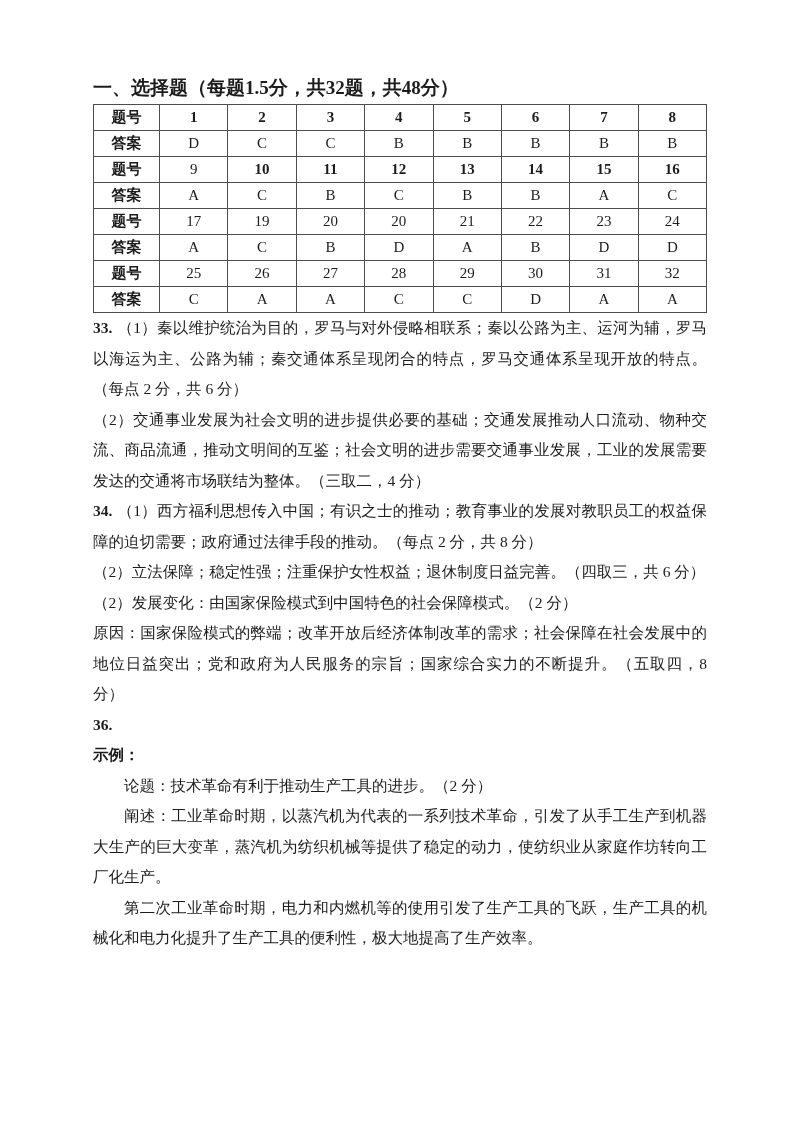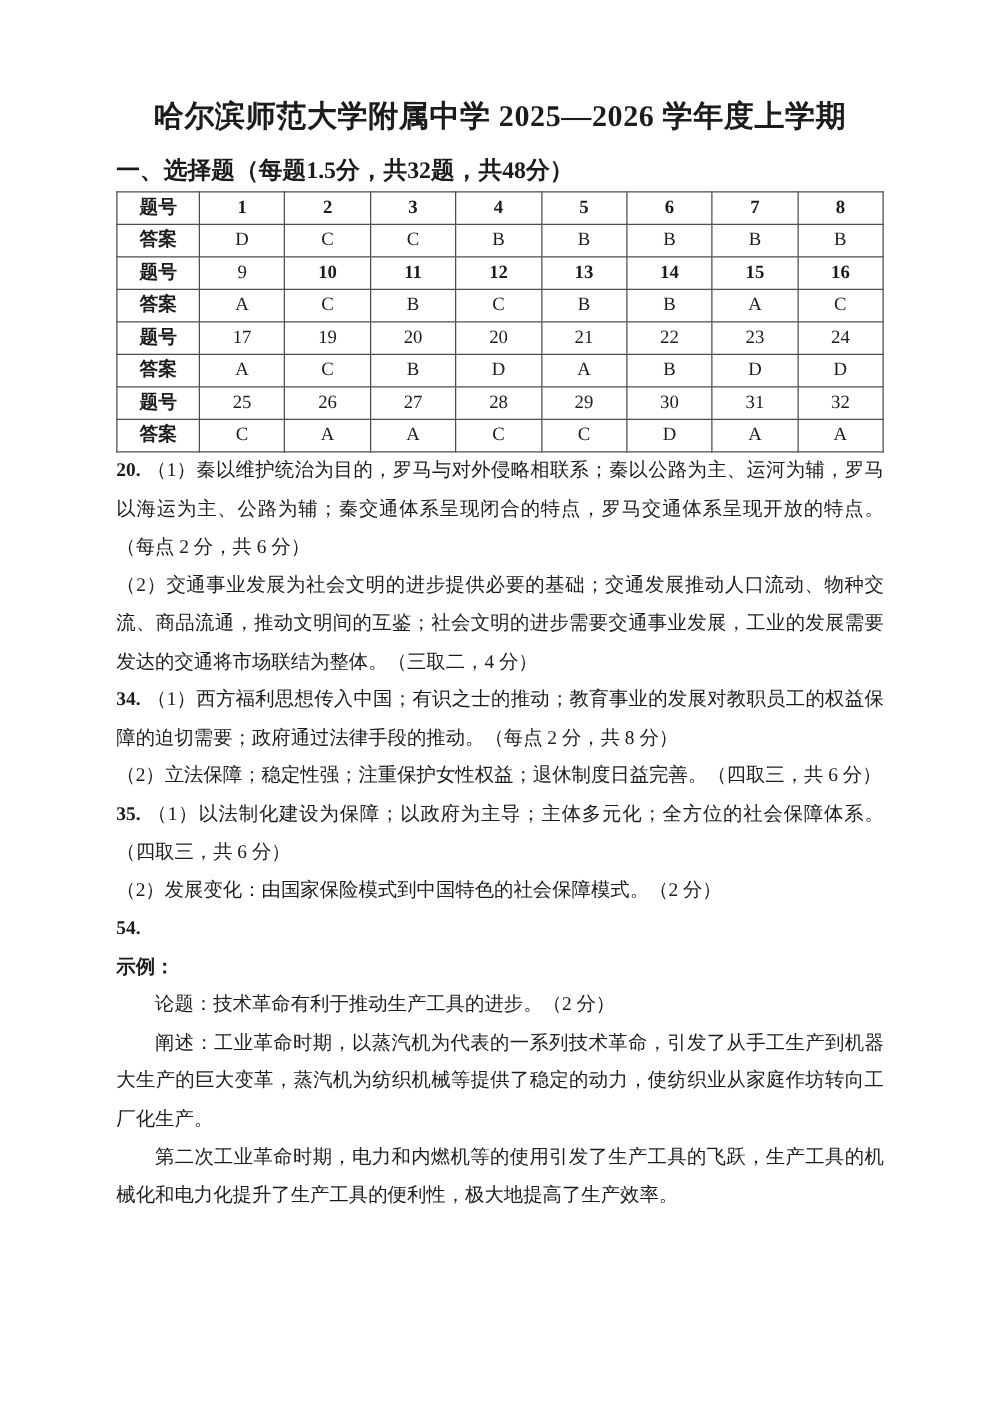--- a/index.html
+++ b/index.html
@@ -39,21 +39,20 @@
   .ind{text-indent:2em;}
   .qnum{font-weight:bold;margin-right:5px;}
   .bold{font-weight:bold;}
 </style>
 </head>
 <body>
 
 <div class="page">
 
   <div class="title">
-    <div>哈尔滨师范大学附属中学 2025—2026 学年度上学期</div>
   </div>
 
   <div class="sec-heading">一、选择题（每题1.5分，共32题，共48分）</div>
 
   <table class="ans">
     <colgroup>
         <col style="width:66px">
         <col>
         <col>
         <col>
@@ -149,28 +148,28 @@
         <td>C</td>
         <td>C</td>
         <td>D</td>
         <td>A</td>
         <td>A</td>
       </tr>
     </tbody>
   </table>
 
 
-  <p class="para"><b class="qnum">20.</b><span>（1）秦以维护统治为目的，罗马与对外侵略相联系；秦以公路为主、运河为辅，罗马以海运为主、公路为辅；秦交通体系呈现闭合的特点，罗马交通体系呈现开放的特点。（每点 2 分，共 6 分）</span></p>
+  <p class="para"><b class="qnum">33.</b><span>（1）秦以维护统治为目的，罗马与对外侵略相联系；秦以公路为主、运河为辅，罗马以海运为主、公路为辅；秦交通体系呈现闭合的特点，罗马交通体系呈现开放的特点。（每点 2 分，共 6 分）</span></p>
   <p class="para"><span>（2）交通事业发展为社会文明的进步提供必要的基础；交通发展推动人口流动、物种交流、商品流通，推动文明间的互鉴；社会文明的进步需要交通事业发展，工业的发展需要发达的交通将市场联结为整体。（三取二，4 分）</span></p>
 
   <p class="para"><b class="qnum">34.</b><span>（1）西方福利思想传入中国；有识之士的推动；教育事业的发展对教职员工的权益保障的迫切需要；政府通过法律手段的推动。（每点 2 分，共 8 分）</span></p>
   <p class="para"><span>（2）立法保障；稳定性强；注重保护女性权益；退休制度日益完善。（四取三，共 6 分）</span></p>
 
-  <p class="para"><b class="qnum">35.</b><span>（1）以法制化建设为保障；以政府为主导；主体多元化；全方位的社会保障体系。（四取三，共 6 分）</span></p>
   <p class="para"><span>（2）发展变化：由国家保险模式到中国特色的社会保障模式。（2 分）</span></p>
+  <p class="para"><span>原因：国家保险模式的弊端；改革开放后经济体制改革的需求；社会保障在社会发展中的地位日益突出；党和政府为人民服务的宗旨；国家综合实力的不断提升。（五取四，8 分）</span></p>
 
-  <p class="para"><b class="qnum">54.</b></p>
+  <p class="para"><b class="qnum">36.</b></p>
   <p class="para bold"><span>示例：</span></p>
   <p class="para ind"><span>论题：技术革命有利于推动生产工具的进步。（2 分）</span></p>
   <p class="para ind"><span>阐述：工业革命时期，以蒸汽机为代表的一系列技术革命，引发了从手工生产到机器大生产的巨大变革，蒸汽机为纺织机械等提供了稳定的动力，使纺织业从家庭作坊转向工厂化生产。</span></p>
   <p class="para ind"><span>第二次工业革命时期，电力和内燃机等的使用引发了生产工具的飞跃，生产工具的机械化和电力化提升了生产工具的便利性，极大地提高了生产效率。</span></p>
 
 </div>
 
 </body></html>

